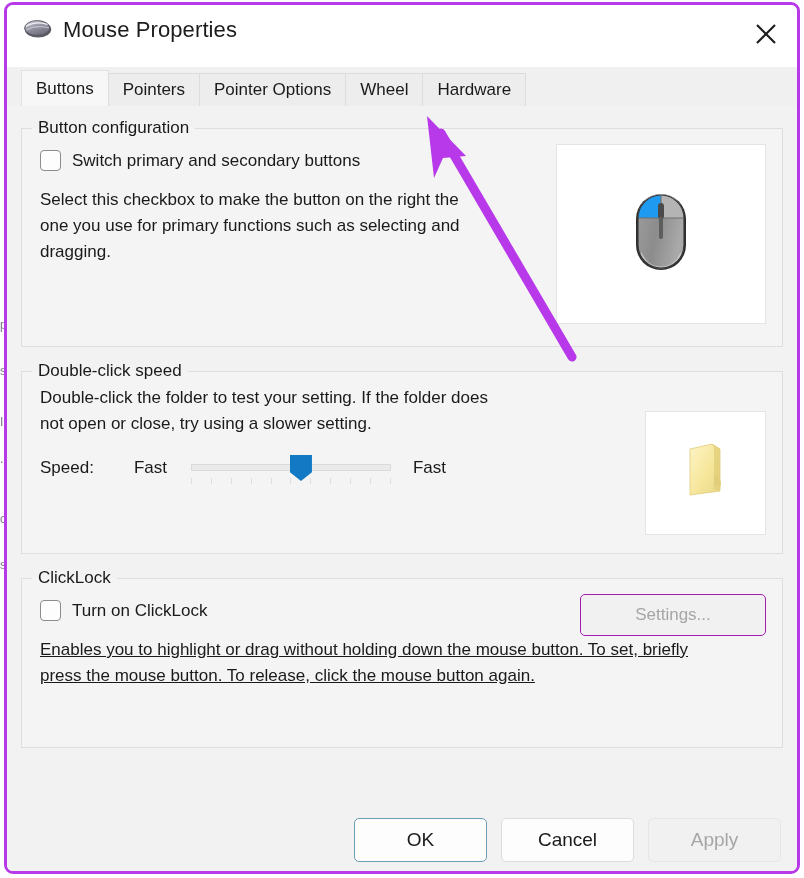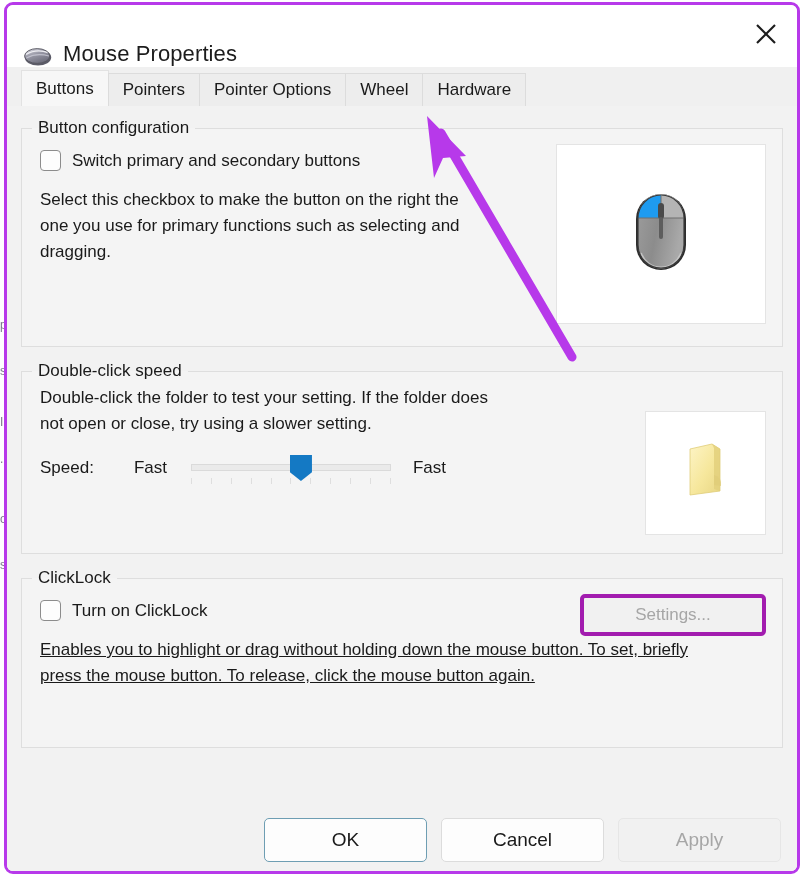--- a/index.html
+++ b/index.html
@@ -47,22 +47,22 @@
     overflow: hidden;
     z-index: 1;
   }
 
   
   #titlebar {
     position: relative;
     height: 62px;
     background: #ffffff;
     display: flex;
-    align-items: flex-end;
-    padding: 0 0 0 16px;
+    align-items: flex-start;
+    padding: 12px 0 0 16px;
     box-sizing: border-box;
   }
   #title-icon {
     width: 30px;
     height: 22px;
     margin-right: 10px;
     flex: 0 0 auto;
   }
   #title-text {
     font-size: 22px;
@@ -259,21 +259,21 @@
   
   #clicklock-inner { padding-bottom: 58px; }
   #settings-button {
     position: absolute;
     right: 16px;
     top: 6px;
     width: 186px;
     height: 42px;
     box-sizing: border-box;
     background: #f1f1f1;
-    border: 4px solid #a21caf;
+    border: 1px solid #a21caf;
     border-radius: 5px;
     display: flex;
     align-items: center;
     justify-content: center;
     font-size: 17px;
     color: #a6a6a6;
     font-family: "Liberation Sans", sans-serif;
     cursor: default;
   }
 
@@ -285,21 +285,21 @@
     bottom: 0;
     height: 74px;
     display: flex;
     align-items: center;
     justify-content: flex-end;
     padding-right: 16px;
     box-sizing: border-box;
     background: #f2f2f2;
   }
   .dlg-btn {
-    width: 163px;
+    width: 133px;
     height: 44px;
     box-sizing: border-box;
     display: flex;
     align-items: center;
     justify-content: center;
     font-size: 19px;
     font-family: "Liberation Sans", sans-serif;
     border-radius: 5px;
     margin-left: 14px;
     cursor: default;

